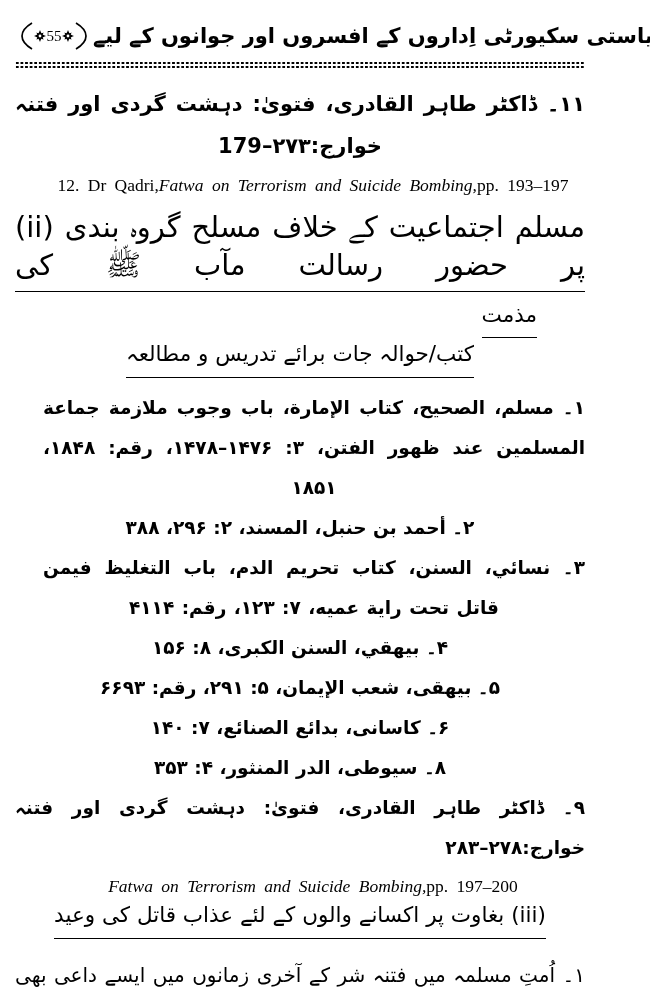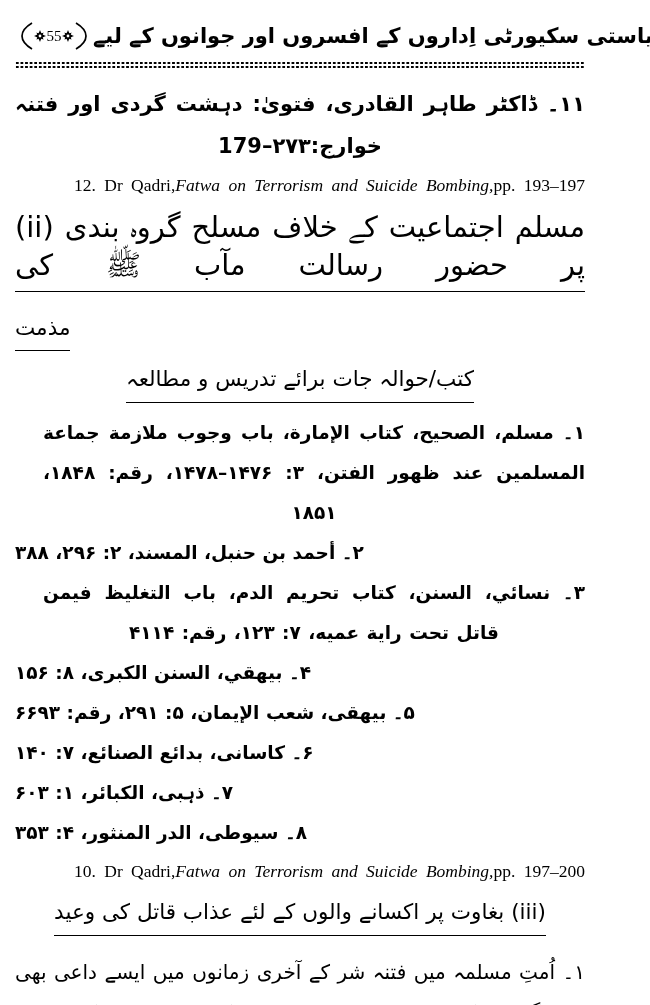--- a/index.html
+++ b/index.html
@@ -63,50 +63,50 @@
     direction: ltr;
     margin-top: 5px;
     font-family: "Liberation Serif", serif;
     font-size: 17.5px;
     line-height: 26px;
     text-align: justify;
     text-align-last: justify;
     word-spacing: 4px;
     white-space: nowrap;
     display: flex;
-    justify-content: flex-end;
+    justify-content: center;
     align-items: baseline;
     margin-left: 26px;
   }
   .english-line .seg { flex: 0 0 auto; }
   .english-line .italic { font-style: italic; }
 
   
   .section-heading-line1 {
     margin-top: 10px;
     font-size: 29px;
     line-height: 38px;
     text-align: justify;
     text-align-last: justify;
     border-bottom: 1.6px solid #000;
     padding-bottom: 7px;
   }
   .section-heading-line2 {
-    margin-top: 21px;
+    margin-top: 8px;
+    text-align: right;
     padding-right: 48px;
     font-size: 21.5px;
     line-height: 30px;
   }
   .section-heading-line2 .uw {
     display: inline-block;
     border-bottom: 1.6px solid #000;
     padding-bottom: 7px;
   }
   .center-heading {
-    margin-top: 12px;
     text-align: center;
     font-size: 21.5px;
     line-height: 32px;
   }
   .center-heading .uw {
     display: inline-block;
     border-bottom: 1.6px solid #000;
     padding-bottom: 7px;
   }
 
@@ -117,21 +117,21 @@
     font-weight: 600;
     line-height: 40px;
   }
   .ref { direction: rtl; }
   .ref.wrap2 {
     text-align: justify;
     text-align-last: center;
     word-spacing: 1px;
     margin-left: 28px;
   }
-  .ref.right1 { text-align: left; }
+  .ref.right1 { text-align: center; }
   .ref.stretch {
     text-align: justify;
     text-align-last: justify;
     font-weight: 700;
   }
 
   
   .bottom-point {
     margin-top: 16px;
     font-size: 20px;
@@ -186,26 +186,25 @@
     <span class="uw">کتب/حوالہ جات برائے تدریس و مطالعہ</span>
   </div>
 
   <div class="refs">
     <div class="ref wrap2">۱۔ مسلم، الصحیح، کتاب الإمارة، باب وجوب ملازمة جماعة المسلمین عند ظهور الفتن، ۳: ۱۴۷۶‏–‏۱۴۷۸، رقم: ۱۸۴۸، ۱۸۵۱</div>
     <div class="ref right1">۲۔ أحمد بن حنبل، المسند، ۲: ۲۹۶، ۳۸۸</div>
     <div class="ref wrap2">۳۔ نسائي، السنن، کتاب تحریم الدم، باب التغلیظ فیمن قاتل تحت رایة عمیه، ۷: ۱۲۳، رقم: ۴۱۱۴</div>
     <div class="ref right1">۴۔ بیهقي، السنن الکبری، ۸: ۱۵۶</div>
     <div class="ref right1">۵۔ بیهقی، شعب الإیمان، ۵: ۲۹۱، رقم: ۶۶۹۳</div>
     <div class="ref right1">۶۔ کاسانی، بدائع الصنائع، ۷: ۱۴۰</div>
-    <div class="ref right1">۷۔ ذہبی، الکبائر، ۱: ۶۰۳</div>
     <div class="ref right1">۸۔ سیوطی، الدر المنثور، ۴: ۳۵۳</div>
+    <div class="ref stretch">۹۔ ڈاکٹر طاہر القادری، فتویٰ: دہشت گردی اور فتنہ خوارج:۲۷۸‏–‏۲۸۳</div>
   </div>
 
   <div class="english-line">
-    <span class="seg">10. Dr Qadri,</span>
     <span class="seg italic">Fatwa on Terrorism and Suicide Bombing,</span>
     <span class="seg">pp. 197–200</span>
   </div>
 
   <div class="rtl center-heading">
     <span class="uw">(iii) بغاوت پر اکسانے والوں کے لئے عذاب قاتل کی وعید</span>
   </div>
 
   <div class="rtl bottom-point">۱۔   اُمتِ مسلمہ میں فتنہ شر کے آخری زمانوں میں ایسے داعی بھی ہوں گے جن کی دعوت حقیقت میں جنت کی بجائے جہنم کی طرف لے جانے کا باعث ہو گی۔</div>
 

